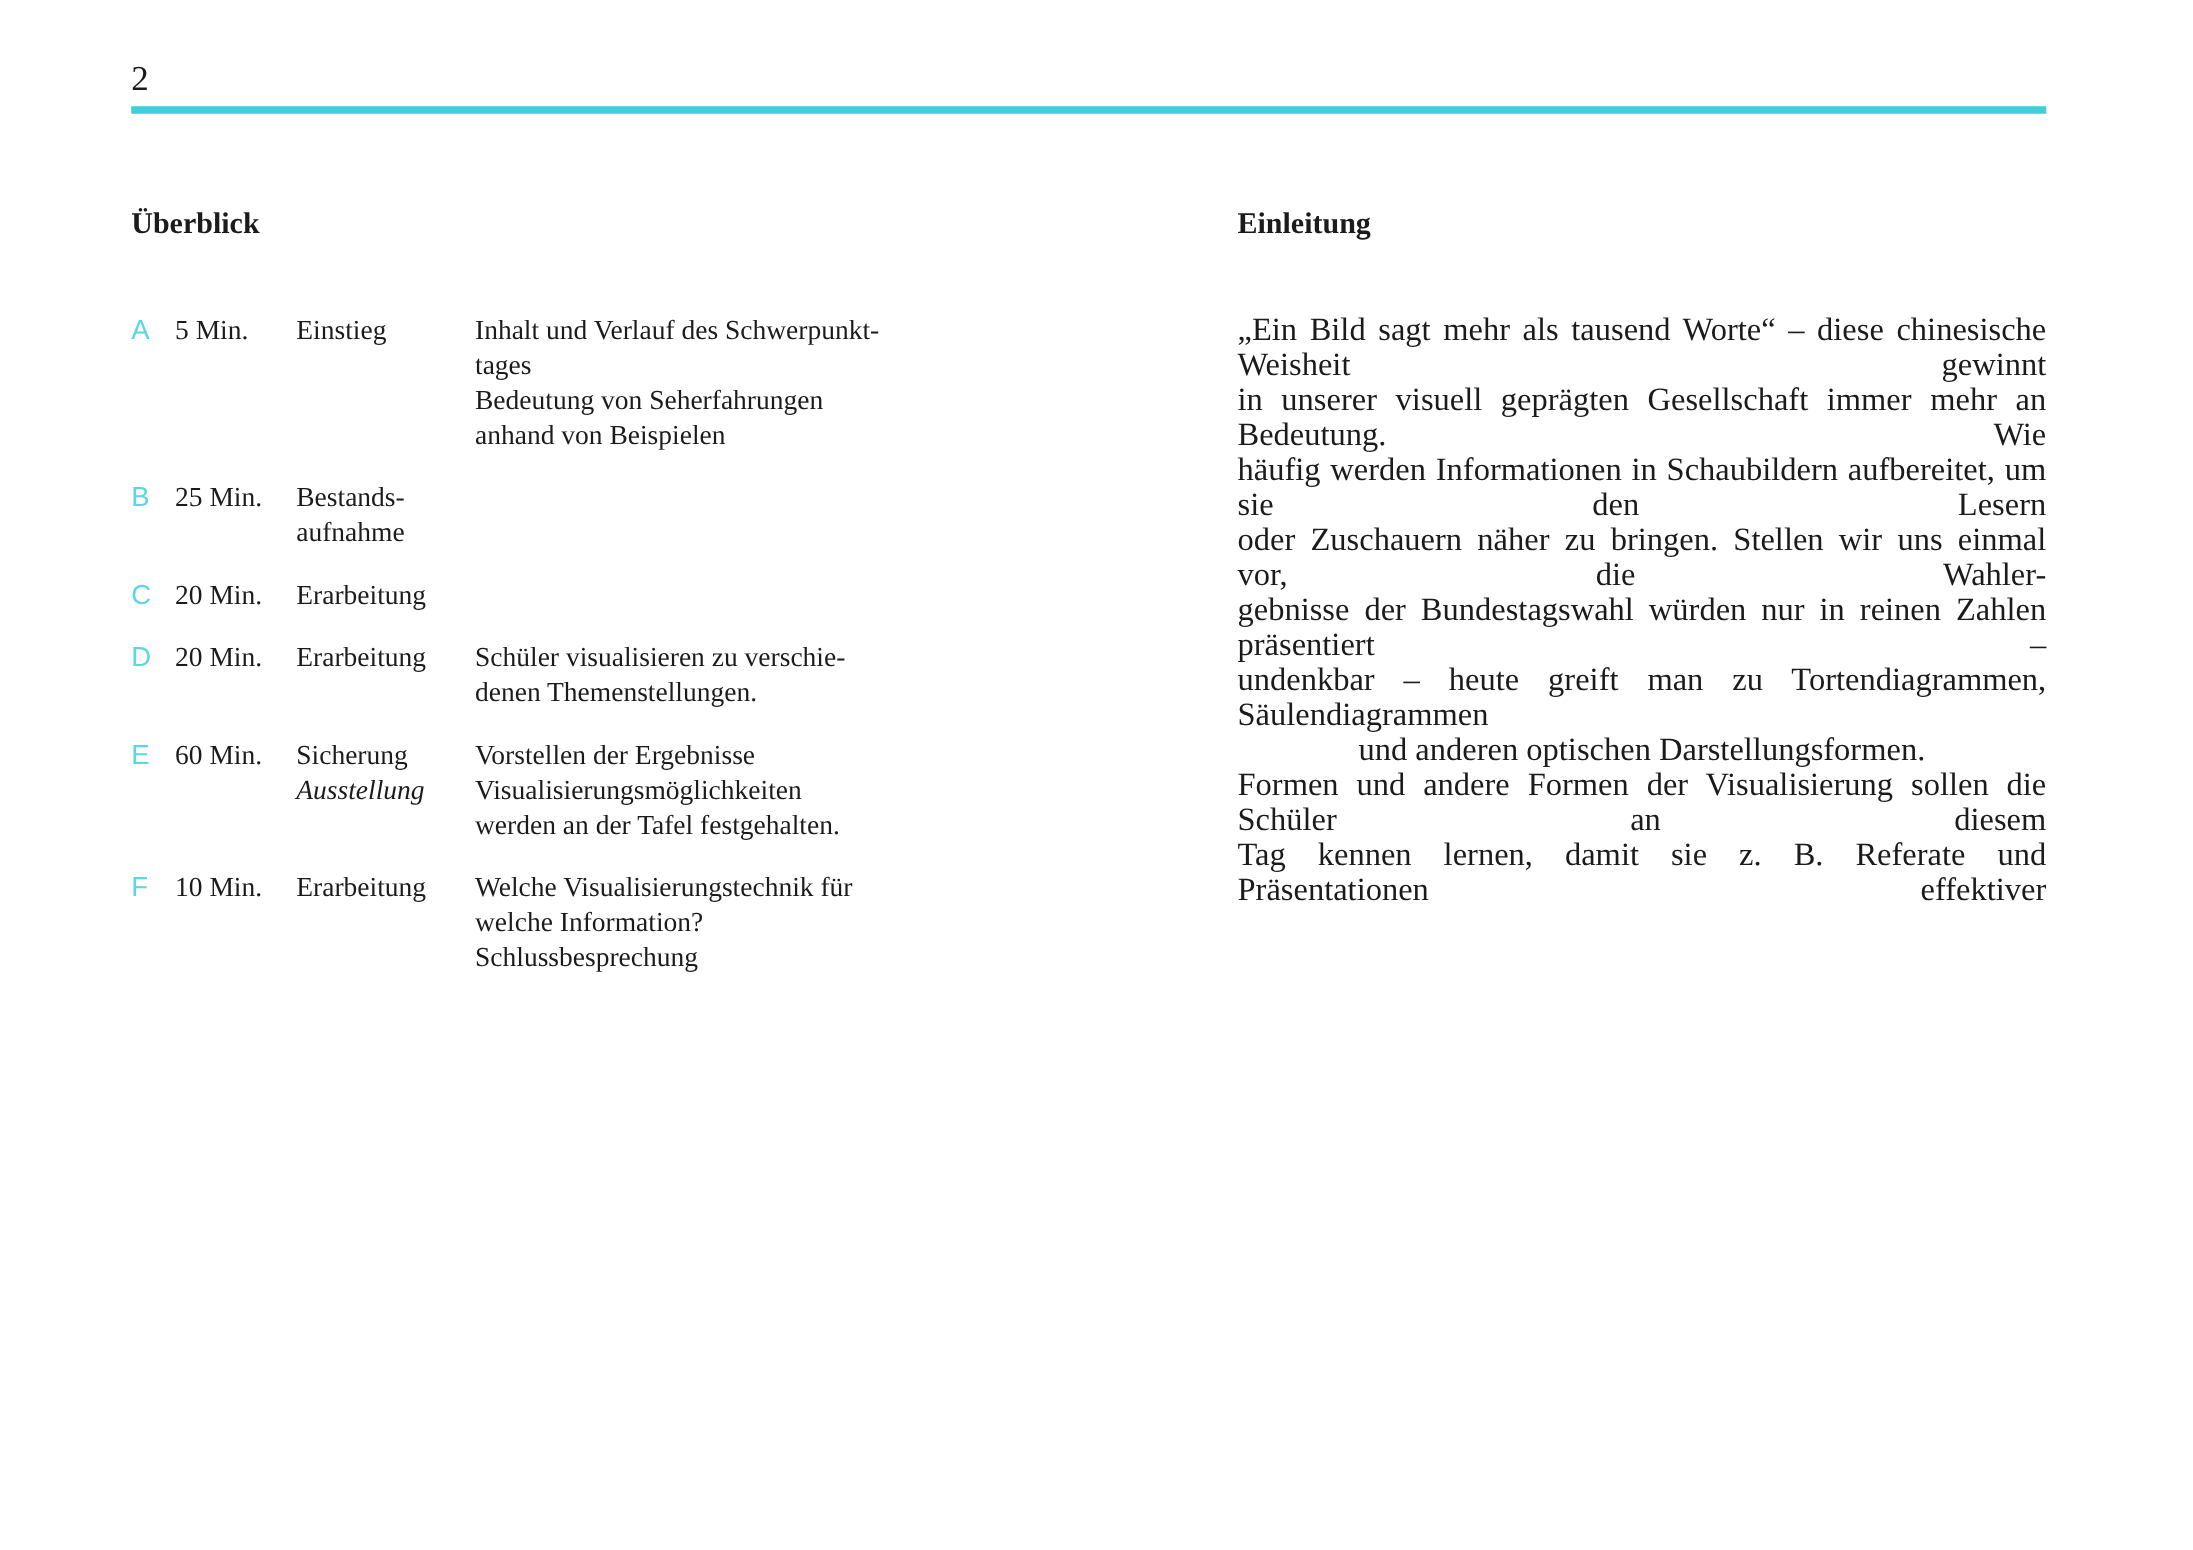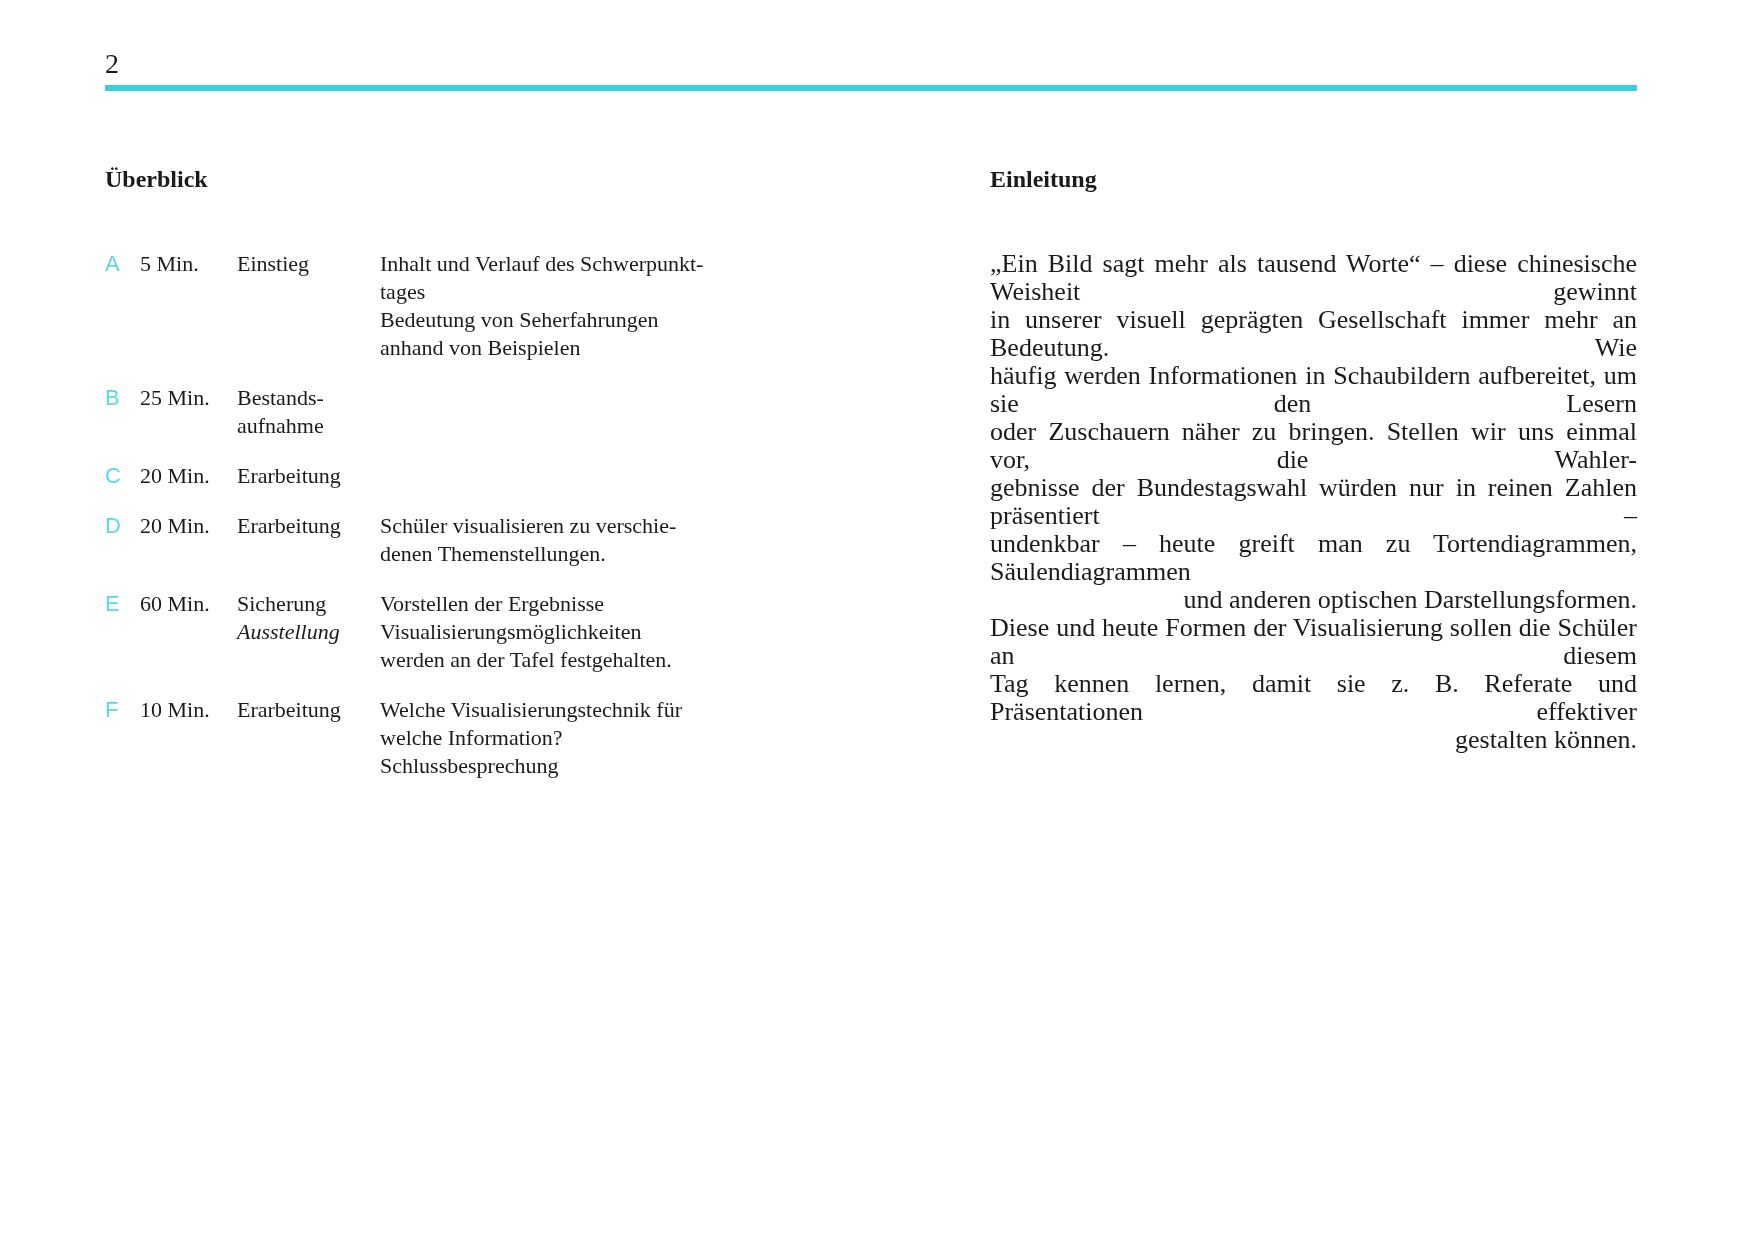--- a/index.html
+++ b/index.html
@@ -73,21 +73,21 @@
   .ov-desc  { flex: 1; }
   .prelines { white-space: pre-line; }
   
   .intro-para { font-size: 26px; line-height: 28px; }
   .jlines {
     white-space: pre-line;
     text-align: justify;
     text-align-last: justify;
     -moz-text-align-last: justify;
   }
-  .lastline { text-align: right; }
+  .lastline { text-align: center; }
 </style>
 </head>
 <body>
 
 <div class="page">
 
   <div class="running-head">
     <span>2</span>
   </div>
   <div class="head-rule"></div>
@@ -170,19 +170,18 @@
       <div class="jlines">„Ein Bild sagt mehr als tausend Worte“ – diese chinesische Weisheit gewinnt
 in unserer visuell geprägten Gesellschaft immer mehr an Bedeutung. Wie
 häufig werden Informationen in Schaubildern aufbereitet, um sie den Lesern
 oder Zuschauern näher zu bringen. Stellen wir uns einmal vor, die Wahler-
 gebnisse der Bundestagswahl würden nur in reinen Zahlen präsentiert –
 undenkbar – heute greift man zu Tortendiagrammen, Säulendiagrammen</div>
       <div class="lastline">und anderen optischen Darstellungsformen.</div>
     </div>
 
     <div class="intro-para">
-      <div class="jlines">Diese und heute Formen der Visualisierung sollen die Schüler an diesem
+      <div class="jlines">Formen und andere Formen der Visualisierung sollen die Schüler an diesem
 Tag kennen lernen, damit sie z. B. Referate und Präsentationen effektiver</div>
-      <div class="lastline">gestalten können.</div>
     </div>
   </section>
 
 </div>
 
 </body></html>

